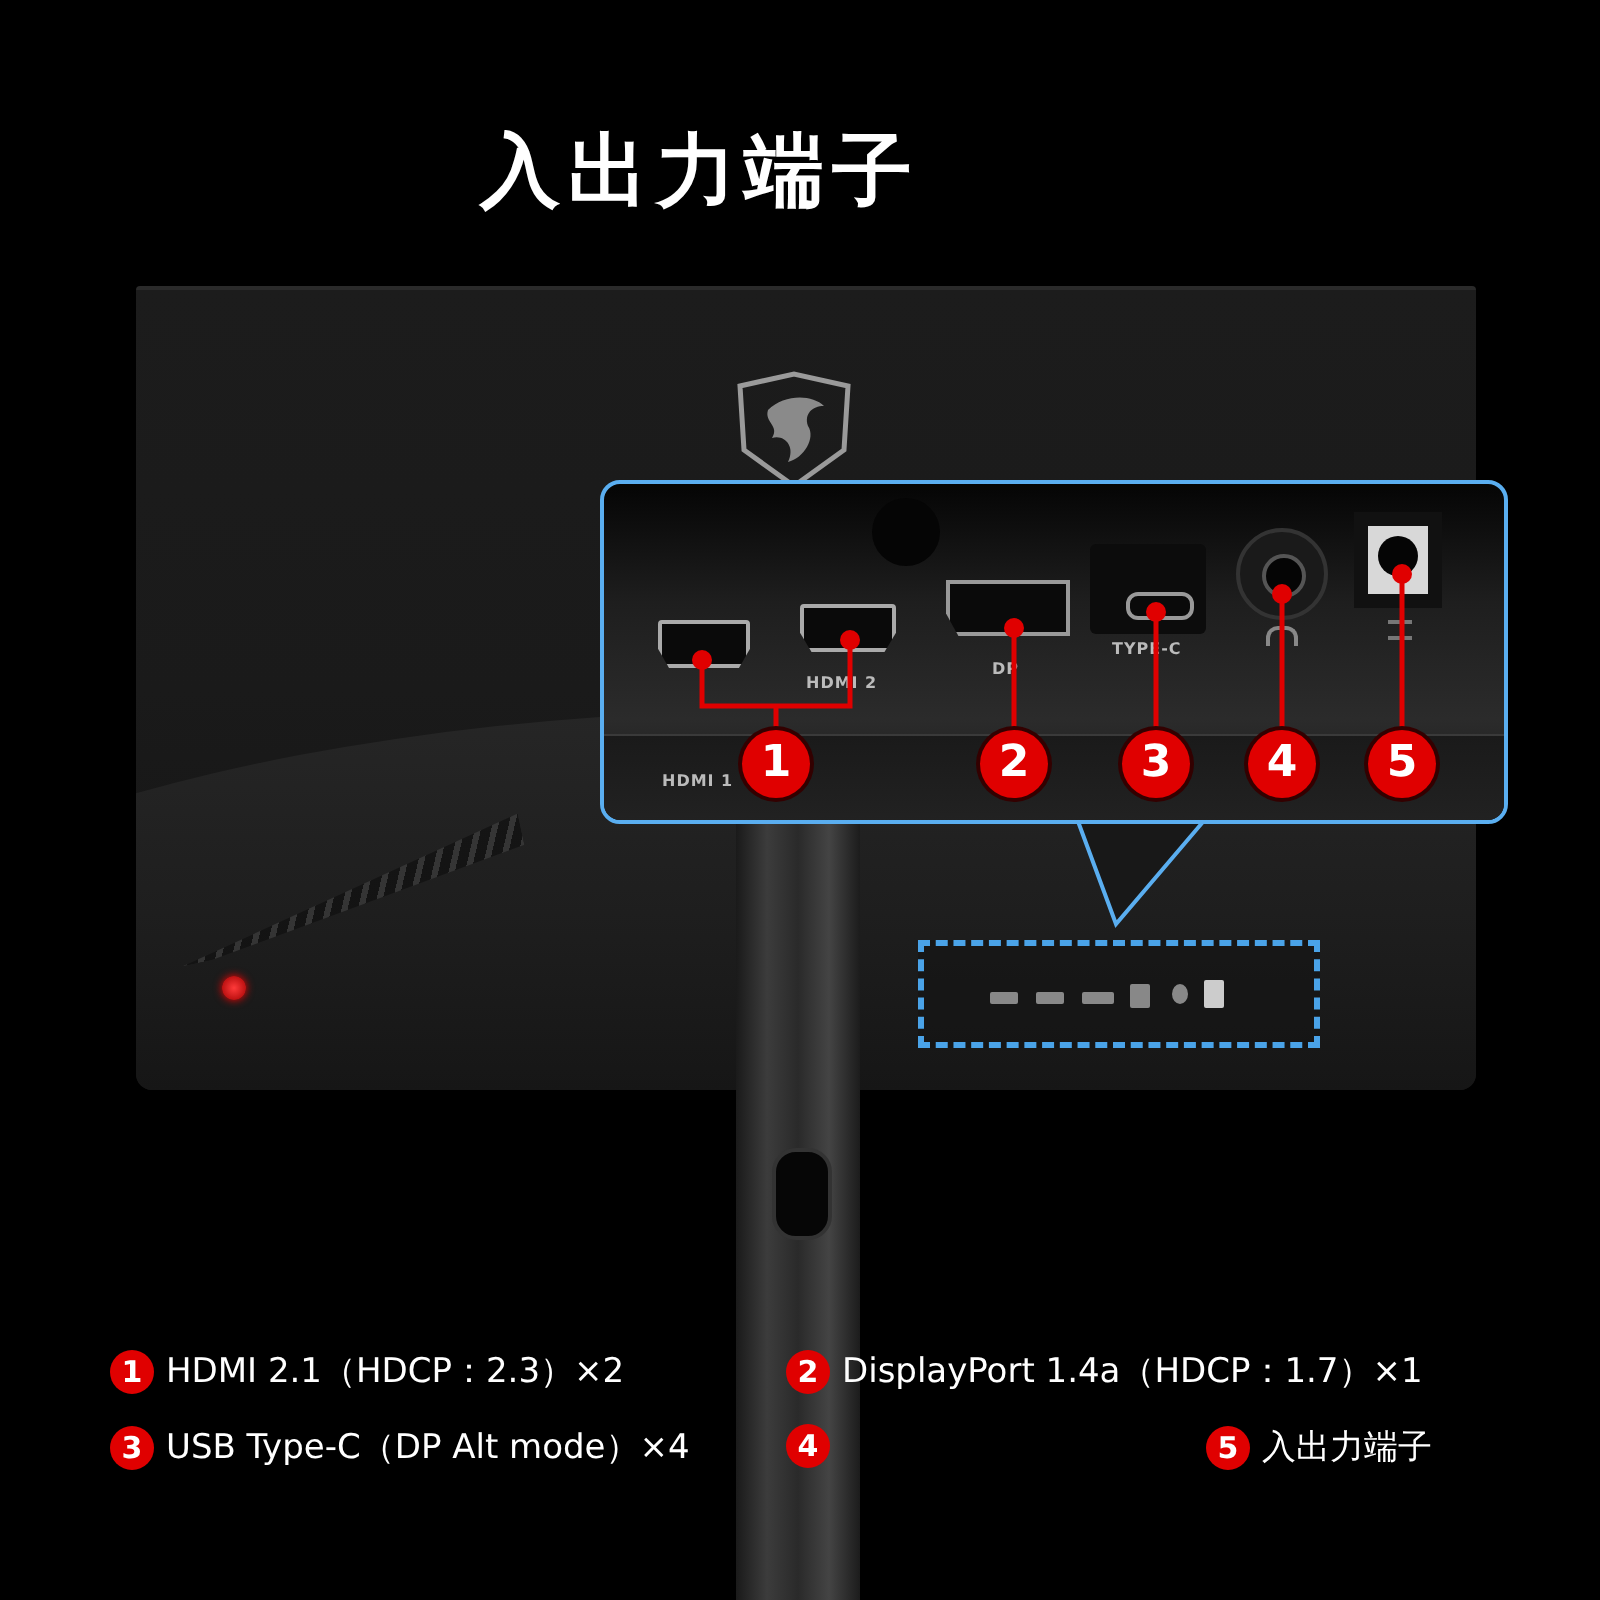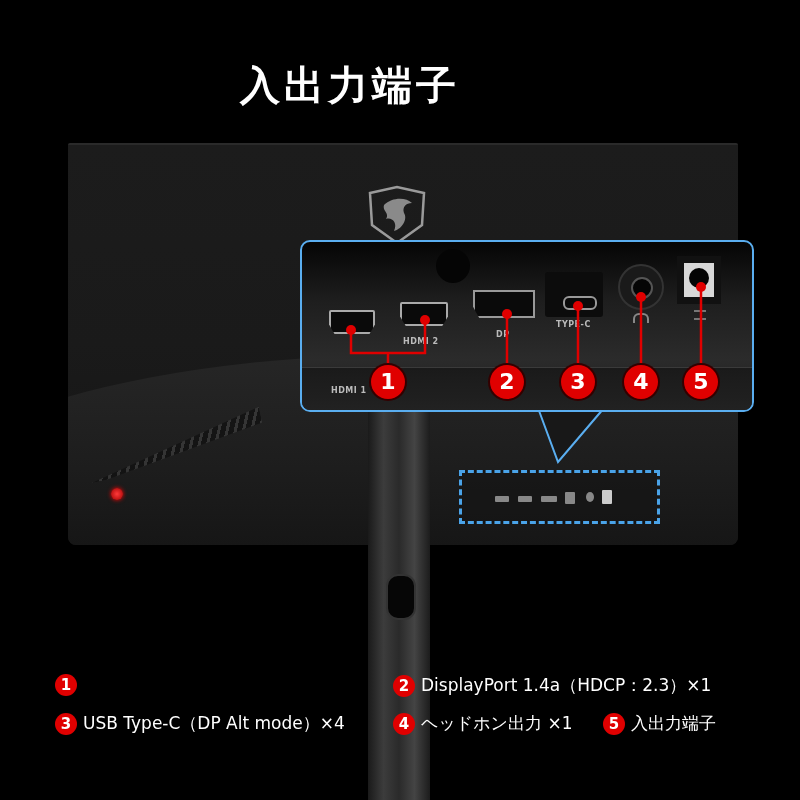--- a/index.html
+++ b/index.html
@@ -105,29 +105,29 @@
 </svg>
 
 <div class="badge" style="left:371px;top:365px;">1</div>
 <div class="badge" style="left:490px;top:365px;">2</div>
 <div class="badge" style="left:561px;top:365px;">3</div>
 <div class="badge" style="left:624px;top:365px;">4</div>
 <div class="badge" style="left:684px;top:365px;">5</div>
 
 <div class="legend" style="left:55px;top:674px;">
   <span class="dot">1</span>
+  <span>HDMI 2.1（HDCP：2.3）×2</span>
 </div>
 <div class="legend" style="left:393px;top:674px;">
   <span class="dot">2</span>
-  <span>DisplayPort 1.4a（HDCP：2.3）×1</span>
+  <span>DisplayPort 1.4a（HDCP：1.7）×1</span>
 </div>
 <div class="legend" style="left:55px;top:712px;">
   <span class="dot">3</span>
   <span>USB Type-C（DP Alt mode）×4</span>
 </div>
 <div class="legend" style="left:393px;top:712px;">
   <span class="dot">4</span>
-  <span>ヘッドホン出力 ×1</span>
 </div>
 <div class="legend" style="left:603px;top:712px;">
   <span class="dot">5</span>
   <span>入出力端子</span>
 </div>
 
 </body></html>

